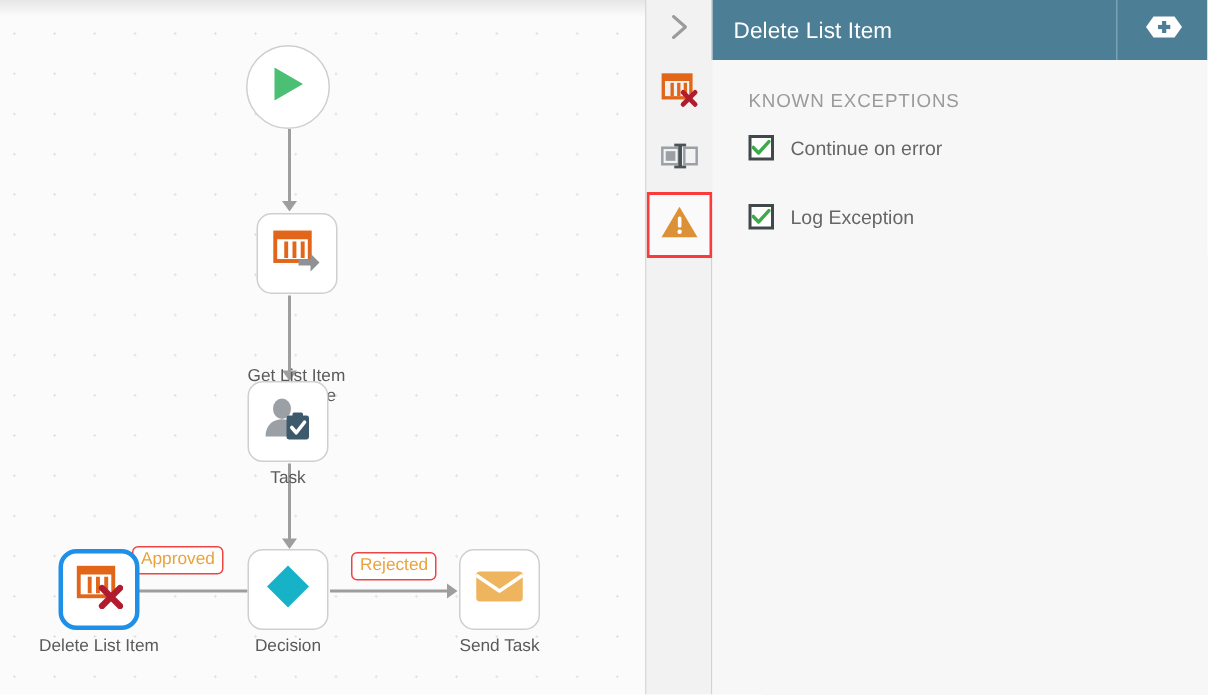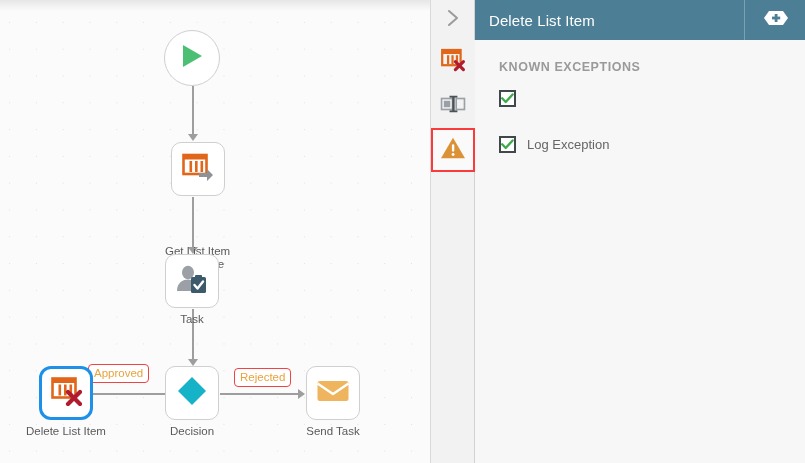--- a/index.html
+++ b/index.html
@@ -201,21 +201,20 @@
     flex: 1;
     padding: 20px 0 0 24px;
     background: #f7f7f7;
   }
 
   .section-title {
     font-size: 12.5px;
     color: #9a9a9a;
     letter-spacing: .55px;
     margin-bottom: 16px;
-    font-weight: bold;
   }
 
   .check-row {
     display: flex;
     align-items: center;
     margin-bottom: 23px;
   }
   .check-box {
     width: 17px;
     height: 17px;
@@ -406,20 +405,21 @@
     <div id="panel-body">
 
       <div class="section-title">KNOWN EXCEPTIONS</div>
 
       <div class="check-row">
         <span class="check-box">
           <svg width="13" height="11" viewBox="0 0 13 11">
             <path d="M1.2 5.3 L4.7 9 L11.6 1.4" fill="none" stroke="#3faa4b" stroke-width="2.3" stroke-linecap="round" stroke-linejoin="round"></path>
           </svg>
         </span>
+        <span class="check-label">Continue on error</span>
       </div>
 
 
       <div class="spacer-8"></div>
 
 
       <div class="check-row">
         <span class="check-box">
           <svg width="13" height="11" viewBox="0 0 13 11">
             <path d="M1.2 5.3 L4.7 9 L11.6 1.4" fill="none" stroke="#3faa4b" stroke-width="2.3" stroke-linecap="round" stroke-linejoin="round"></path>

